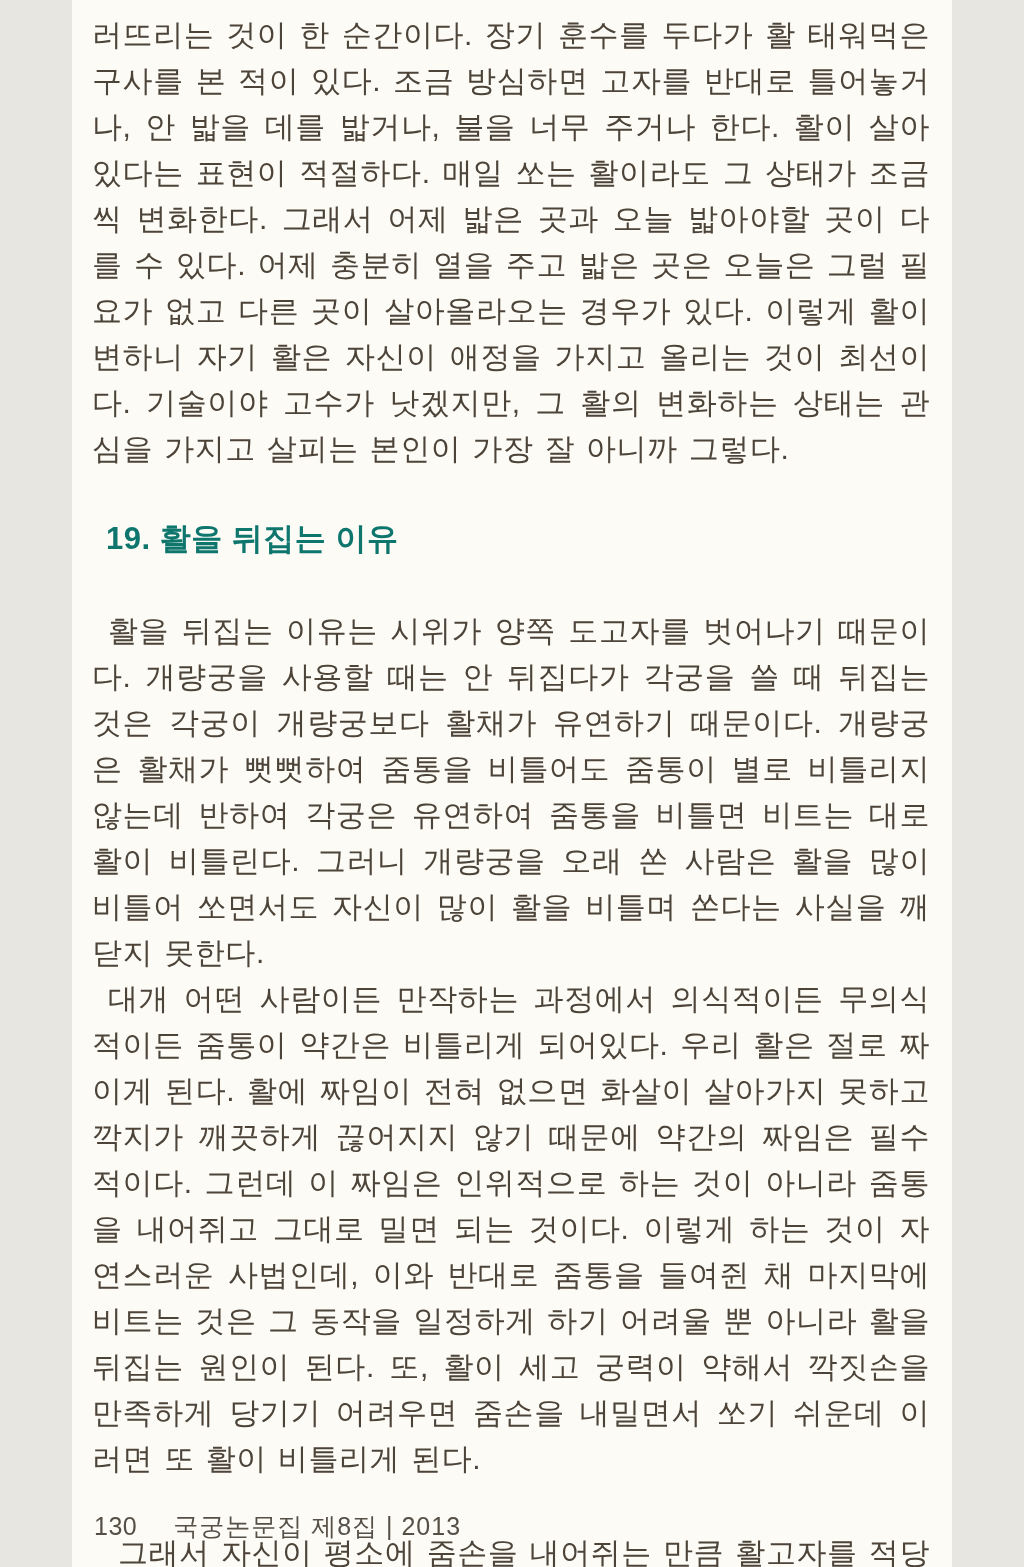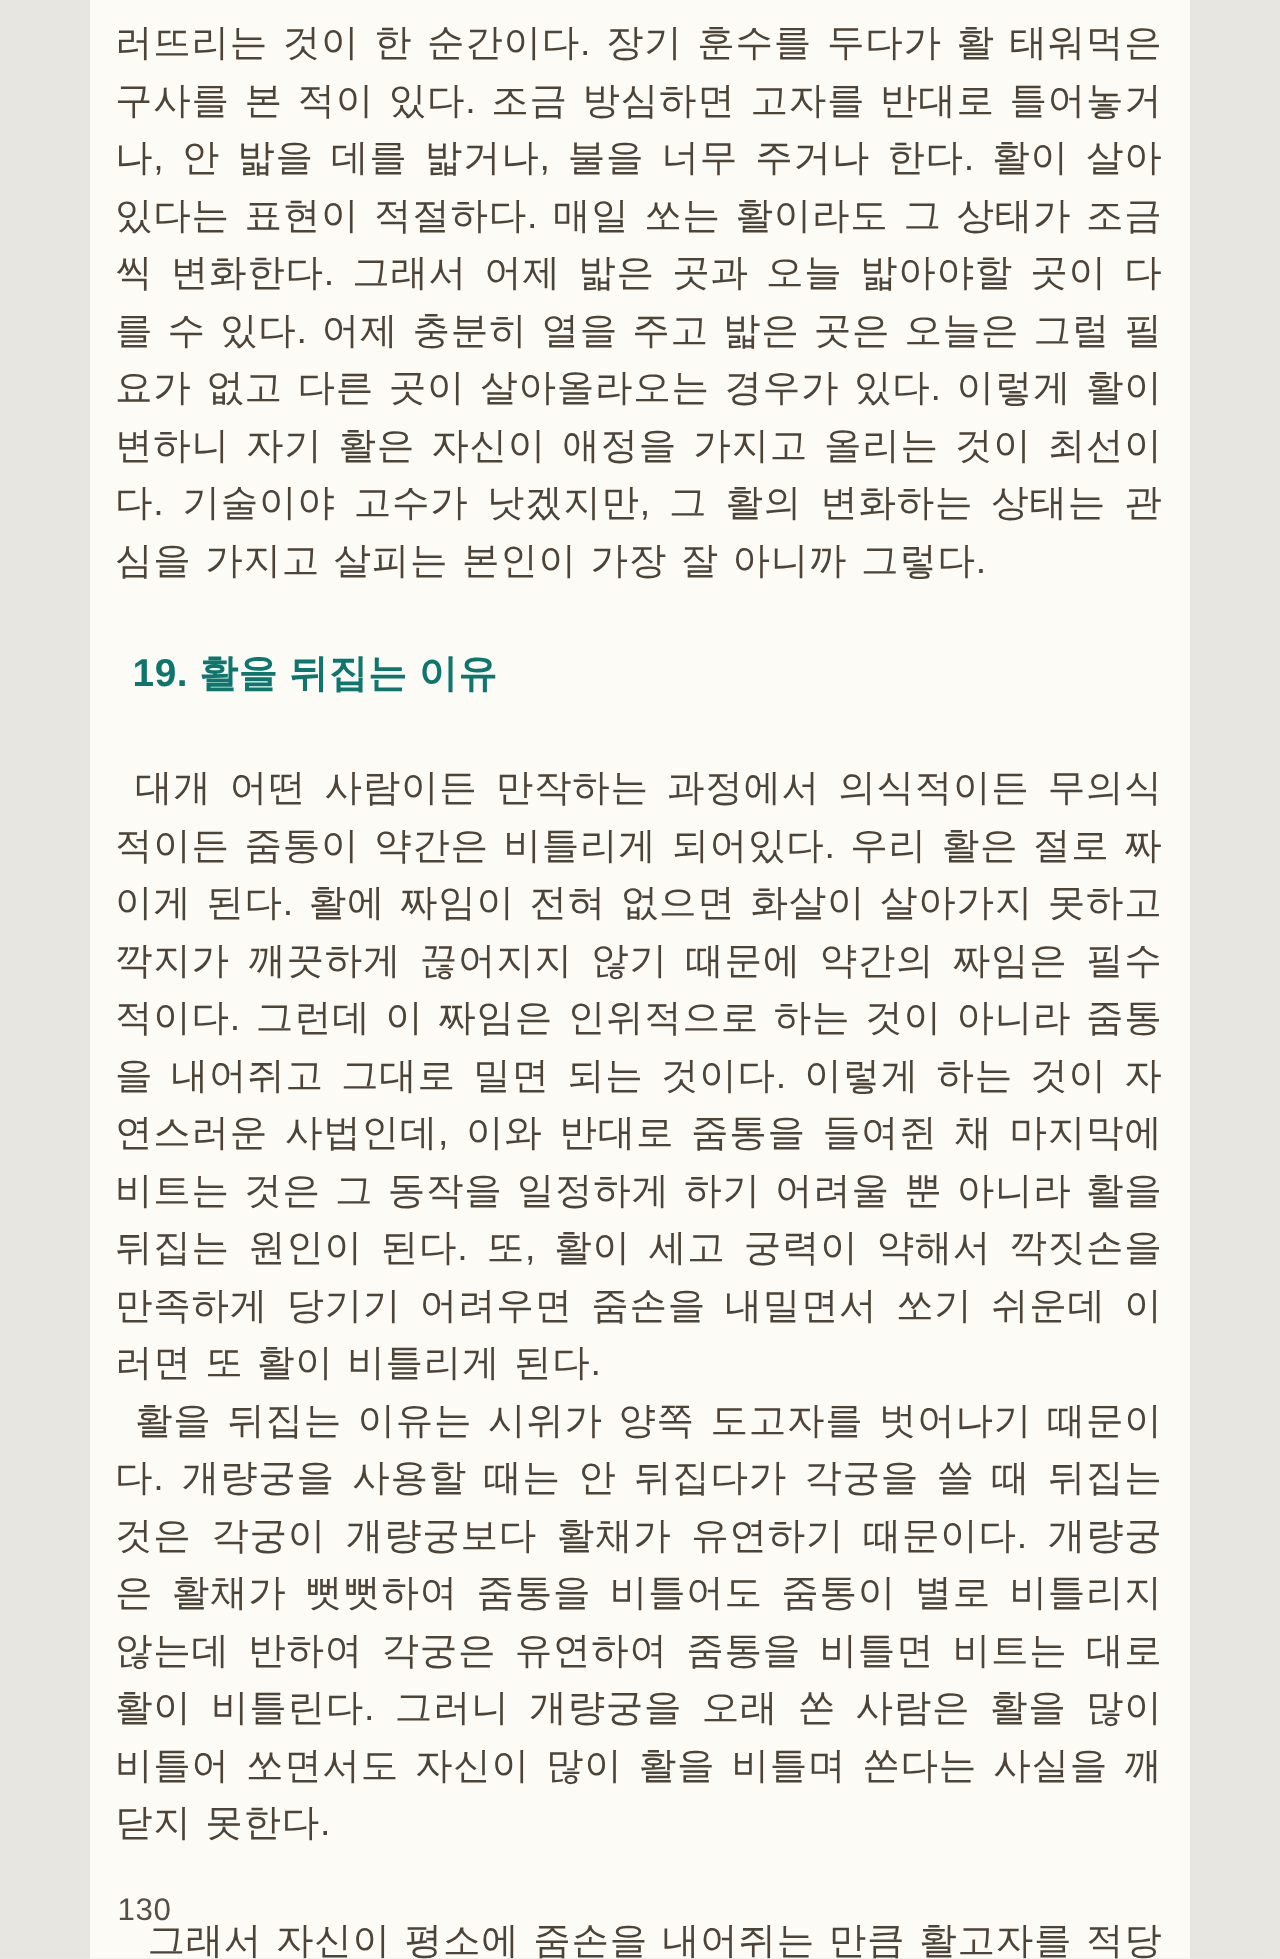--- a/index.html
+++ b/index.html
@@ -63,25 +63,26 @@
 <body>
 
 <div class="page">
 
   <div class="body-text">
 
     <p>러뜨리는 것이 한 순간이다. 장기 훈수를 두다가 활 태워먹은 구사를 본 적이 있다. 조금 방심하면 고자를 반대로 틀어놓거나, 안 밟을 데를 밟거나, 불을 너무 주거나 한다. 활이 살아있다는 표현이 적절하다. 매일 쏘는 활이라도 그 상태가 조금씩 변화한다. 그래서 어제 밟은 곳과 오늘 밟아야할 곳이 다를 수 있다. 어제 충분히 열을 주고 밟은 곳은 오늘은 그럴 필요가 없고 다른 곳이 살아올라오는 경우가 있다. 이렇게 활이 변하니 자기 활은 자신이 애정을 가지고 올리는 것이 최선이다. 기술이야 고수가 낫겠지만, 그 활의 변화하는 상태는 관심을 가지고 살피는 본인이 가장 잘 아니까 그렇다.</p>
 
     <h2 class="section-heading">19. 활을 뒤집는 이유</h2>
 
+    <p class="indent">활을 뒤집는 이유는 시위가 양쪽 도고자를 벗어나기 때문이다. 개량궁을 사용할 때는 안 뒤집다가 각궁을 쓸 때 뒤집는 것은 각궁이 개량궁보다 활채가 유연하기 때문이다. 개량궁은 활채가 뻣뻣하여 줌통을 비틀어도 줌통이 별로 비틀리지 않는데 반하여 각궁은 유연하여 줌통을 비틀면 비트는 대로 활이 비틀린다. 그러니 개량궁을 오래 쏜 사람은 활을 많이 비틀어 쏘면서도 자신이 많이 활을 비틀며 쏜다는 사실을 깨닫지 못한다.</p>
+
     <p class="indent">대개 어떤 사람이든 만작하는 과정에서 의식적이든 무의식적이든 줌통이 약간은 비틀리게 되어있다. 우리 활은 절로 짜이게 된다. 활에 짜임이 전혀 없으면 화살이 살아가지 못하고 깍지가 깨끗하게 끊어지지 않기 때문에 약간의 짜임은 필수적이다. 그런데 이 짜임은 인위적으로 하는 것이 아니라 줌통을 내어쥐고 그대로 밀면 되는 것이다. 이렇게 하는 것이 자연스러운 사법인데, 이와 반대로 줌통을 들여쥔 채 마지막에 비트는 것은 그 동작을 일정하게 하기 어려울 뿐 아니라 활을 뒤집는 원인이 된다. 또, 활이 세고 궁력이 약해서 깍짓손을 만족하게 당기기 어려우면 줌손을 내밀면서 쏘기 쉬운데 이러면 또 활이 비틀리게 된다.</p>
-
-    <p class="indent">활을 뒤집는 이유는 시위가 양쪽 도고자를 벗어나기 때문이다. 개량궁을 사용할 때는 안 뒤집다가 각궁을 쓸 때 뒤집는 것은 각궁이 개량궁보다 활채가 유연하기 때문이다. 개량궁은 활채가 뻣뻣하여 줌통을 비틀어도 줌통이 별로 비틀리지 않는데 반하여 각궁은 유연하여 줌통을 비틀면 비트는 대로 활이 비틀린다. 그러니 개량궁을 오래 쏜 사람은 활을 많이 비틀어 쏘면서도 자신이 많이 활을 비틀며 쏜다는 사실을 깨닫지 못한다.</p>
 
     <p class="indent-wide gap-top">그래서 자신이 평소에 줌손을 내어쥐는 만큼 활고자를 적당히 오른쪽으로 틀어놓거나 줌통을 왼쪽으로 알맞게 내밀어 놔야한다. 많이 내어쥐어 활채가 많이 짜이는 사람은 고자를 많이 틀어놓아야하고 조금 짜이는 사람은 조금 틀어놓아야 한다. 또 활의 아랫장이 많이 짜이는 사람은 아랫고자를 많이 틀어놓고, 윗장이 많이 짜이는 사람은 윗고자를 많이 틀어놓아야 한다. 대개 활을 수직으로 세우는 사람은 활고자를 별로 틀어놓지 않으며, 활을 눕히는 사람은 활고자를 적당히 틀어 놓는다. 자신의 활쏘는 동작에 맞추어 활고자의 방향을 틀어놓아야 하고 그렇지 못하면 활을 뒤집게 된다.</p>
 
   </div>
 
   <div class="page-footer">
     <span class="page-number">130</span>
+    <span class="journal-title">국궁논문집 제8집 | 2013</span>
   </div>
 
 </div>
 
 </body></html>

